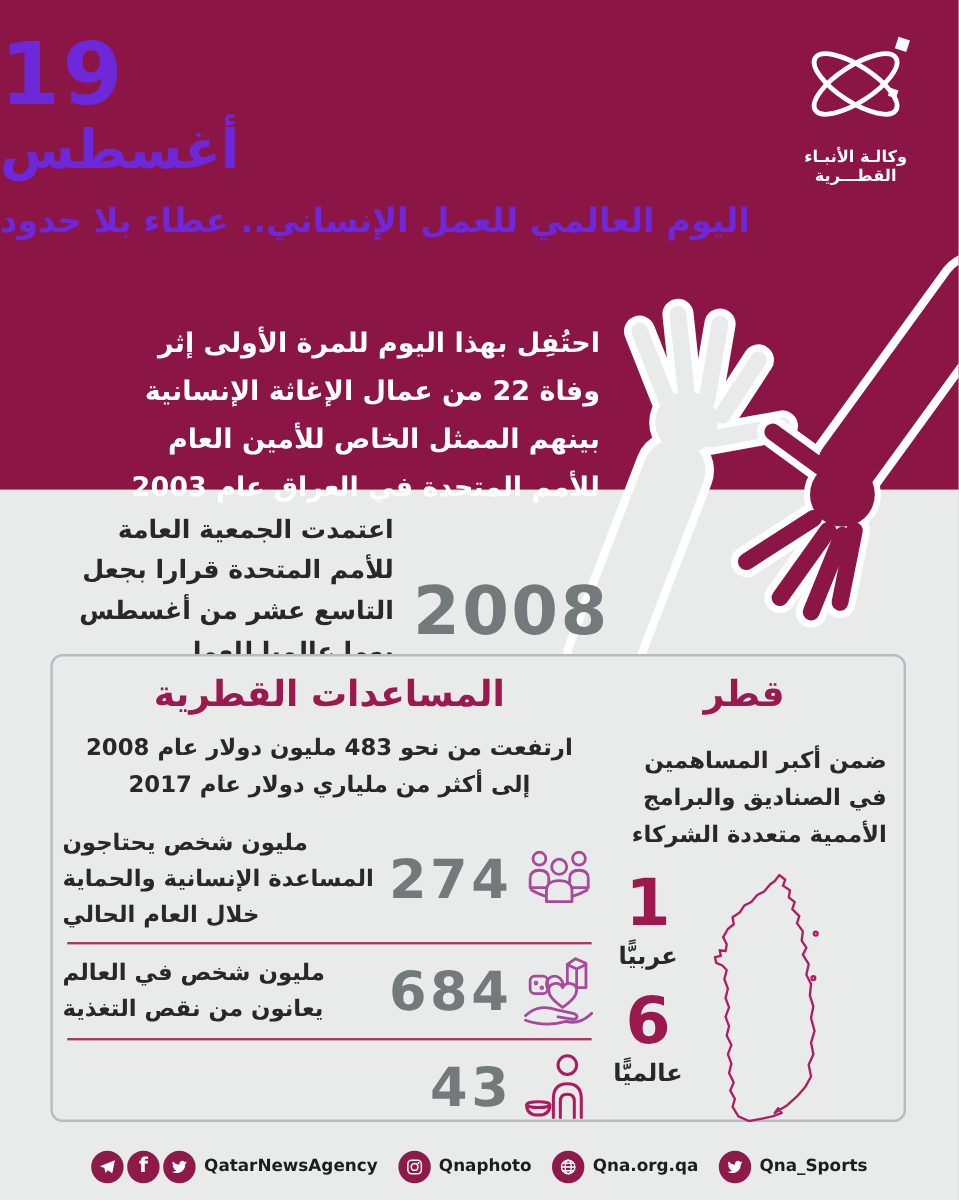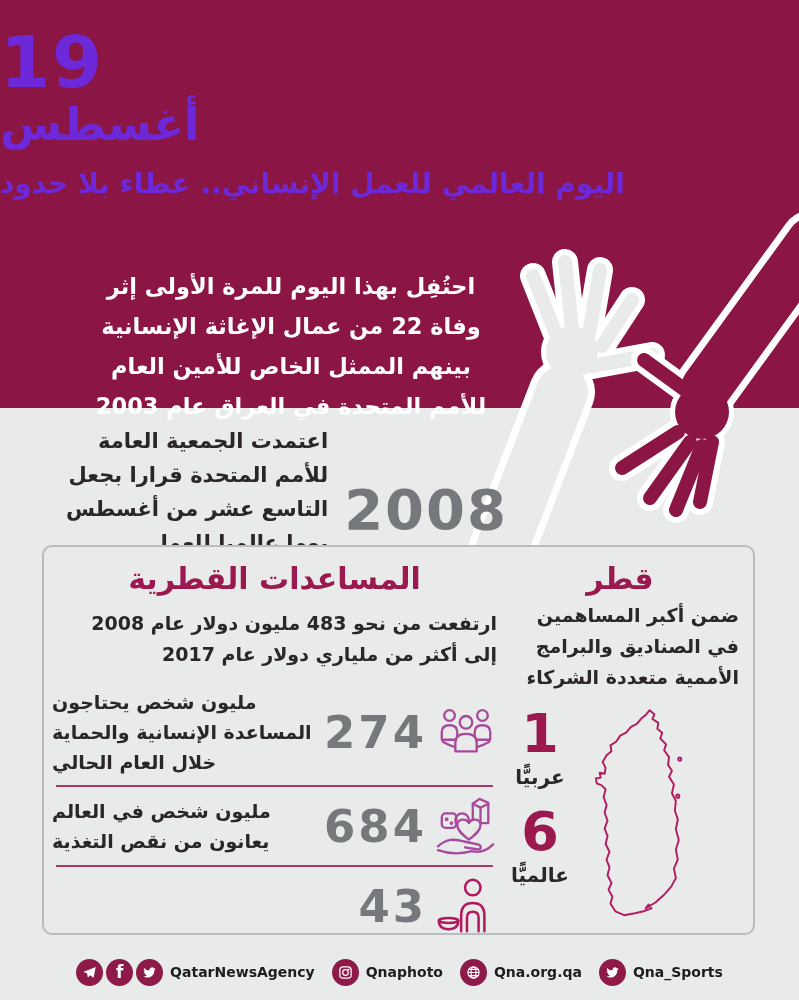--- a/index.html
+++ b/index.html
@@ -17,40 +17,40 @@
   .header-block{position:absolute;left:0;top:0;width:799px;height:408px;background:var(--maroon);z-index:0}
   .hands{position:absolute;left:0;top:0;z-index:1;pointer-events:none}
   .header-text{position:absolute;left:0;top:26px;width:100%;text-align:left;color:#6d28d9;z-index:2}
   .day{font-size:72px;font-weight:bold;line-height:1;letter-spacing:2px}
   .month{font-size:45px;font-weight:bold;margin-top:0px;direction:rtl}
   .main-title{font-size:28px;font-weight:bold;margin-top:16px;direction:rtl;white-space:nowrap}
   .logo{position:absolute;top:30px;right:8px;width:156px;text-align:center;z-index:3}
   .logo-text{color:#fff;font-weight:bold;font-size:13.5px;line-height:19px;direction:rtl;margin-top:2px}
   .intro{
     position:absolute;top:266px;right:299px;width:418px;z-index:2;color:#fff;
-    direction:rtl;text-align:center;font-size:22.5px;font-weight:bold;line-height:40px;
+    direction:rtl;text-align:right;font-size:22.5px;font-weight:bold;line-height:40px;
   }
   
   .milestone{position:absolute;left:65px;top:424px;width:443px;display:flex;direction:rtl;align-items:center;gap:16px;z-index:2}
   .year{font-size:56px;font-weight:bold;color:var(--num-gray);letter-spacing:2px;flex:none}
   .milestone-text{font-size:21px;font-weight:bold;color:var(--dark);line-height:34px;text-align:right;direction:rtl}
   
   .card{position:absolute;left:42px;top:545px;width:713px;height:390px;background:var(--bg);
         border:2px solid var(--card-border);border-radius:10px;z-index:3}
   .col-qatar{position:absolute;right:8px;top:14px;width:250px}
   .q-title,.a-title{font-size:30px;font-weight:bold;color:var(--maroon-deep);text-align:center;direction:rtl}
-  .q-sub{font-size:19px;font-weight:bold;color:var(--dark);direction:rtl;text-align:right;line-height:31px;margin-top:4px;padding:0 6px}
+  .q-sub{font-size:19px;font-weight:bold;color:var(--dark);direction:rtl;text-align:right;line-height:31px;margin-top:23px;padding:0 6px}
   .q-body{position:relative;height:252px;margin-top:6px}
   .map{position:absolute;right:34px;top:0}
   .ranks{position:absolute;right:172px;top:8px;width:66px;text-align:center}
   .r-num{font-size:54px;font-weight:bold;color:var(--maroon-deep);line-height:1}
   .r-label{font-size:20px;font-weight:bold;color:var(--dark);direction:rtl;margin-top:4px}
   .rank+.rank{margin-top:16px}
   .col-aid{position:absolute;left:8px;top:14px;width:445px}
-  .a-sub{font-size:19px;font-weight:bold;color:var(--dark);direction:rtl;text-align:right;line-height:31px;margin-top:12px}
+  .a-sub{font-size:19px;font-weight:bold;color:var(--dark);direction:rtl;text-align:center;line-height:31px;margin-top:12px}
   .stats{margin-top:10px}
   .stat-row{display:flex;direction:rtl;align-items:center;gap:8px;padding:7px 0}
   .s-icon{width:62px;height:62px;flex:none}
   .s-num{font-size:45px;font-weight:bold;color:var(--num-gray);width:92px;text-align:right;letter-spacing:3px;flex:none}
   .s-label{font-size:19px;font-weight:bold;color:var(--dark);line-height:30px;text-align:left;flex:1}
   .divider{height:2px;background:var(--maroon-deep);opacity:.85;margin:1px 4px}
   
   .footer{position:absolute;left:0;top:948px;width:100%;height:48px;display:flex;align-items:center;justify-content:center;gap:17px;z-index:2}
   .f-group{display:flex;align-items:center;gap:7px}
   .f-circles{display:flex;gap:3px}
@@ -107,20 +107,32 @@
       <line x1="812" y1="242" x2="706" y2="388" stroke-width="50"></line>
       <circle cx="702" cy="412" r="27" fill="#8b1544" stroke="none"></circle>
       <line x1="688" y1="392" x2="644" y2="360" stroke-width="14"></line>
       <line x1="678" y1="432" x2="622" y2="468" stroke-width="14"></line>
       <line x1="690" y1="442" x2="650" y2="498" stroke-width="14"></line>
       <line x1="702" y1="446" x2="676" y2="510" stroke-width="14"></line>
       <line x1="712" y1="442" x2="700" y2="502" stroke-width="14"></line>
     </g>
   </svg>
 
+  <div class="logo">
+    <svg width="112" height="86" viewBox="0 0 112 86">
+      <g transform="translate(56,40)">
+        <ellipse class="logo-stroke" rx="40" ry="15" transform="rotate(-33)"></ellipse>
+        <ellipse class="logo-stroke" rx="40" ry="15" transform="rotate(33)"></ellipse>
+      </g>
+      <rect x="90" y="2" width="10" height="10" fill="#fff" transform="rotate(18 95 7)"></rect>
+      <rect x="84" y="44" width="7" height="7" fill="#fff" transform="rotate(18 87 47)"></rect>
+    </svg>
+    <div class="logo-text">وكالـة الأنبـاء</div>
+    <div class="logo-text" style="margin-top:-3px">القطـــرية</div>
+  </div>
 
   <div class="header-text">
     <div class="day">19</div>
     <div class="month">أغسطس</div>
     <div class="main-title">اليوم العالمي للعمل الإنساني.. عطاء بلا حدود</div>
   </div>
 
   <div class="intro">احتُفِل بهذا اليوم للمرة الأولى إثر وفاة 22 من عمال الإغاثة الإنسانية بينهم الممثل الخاص للأمين العام للأمم المتحدة في العراق عام 2003</div>
 
   <div class="milestone">

